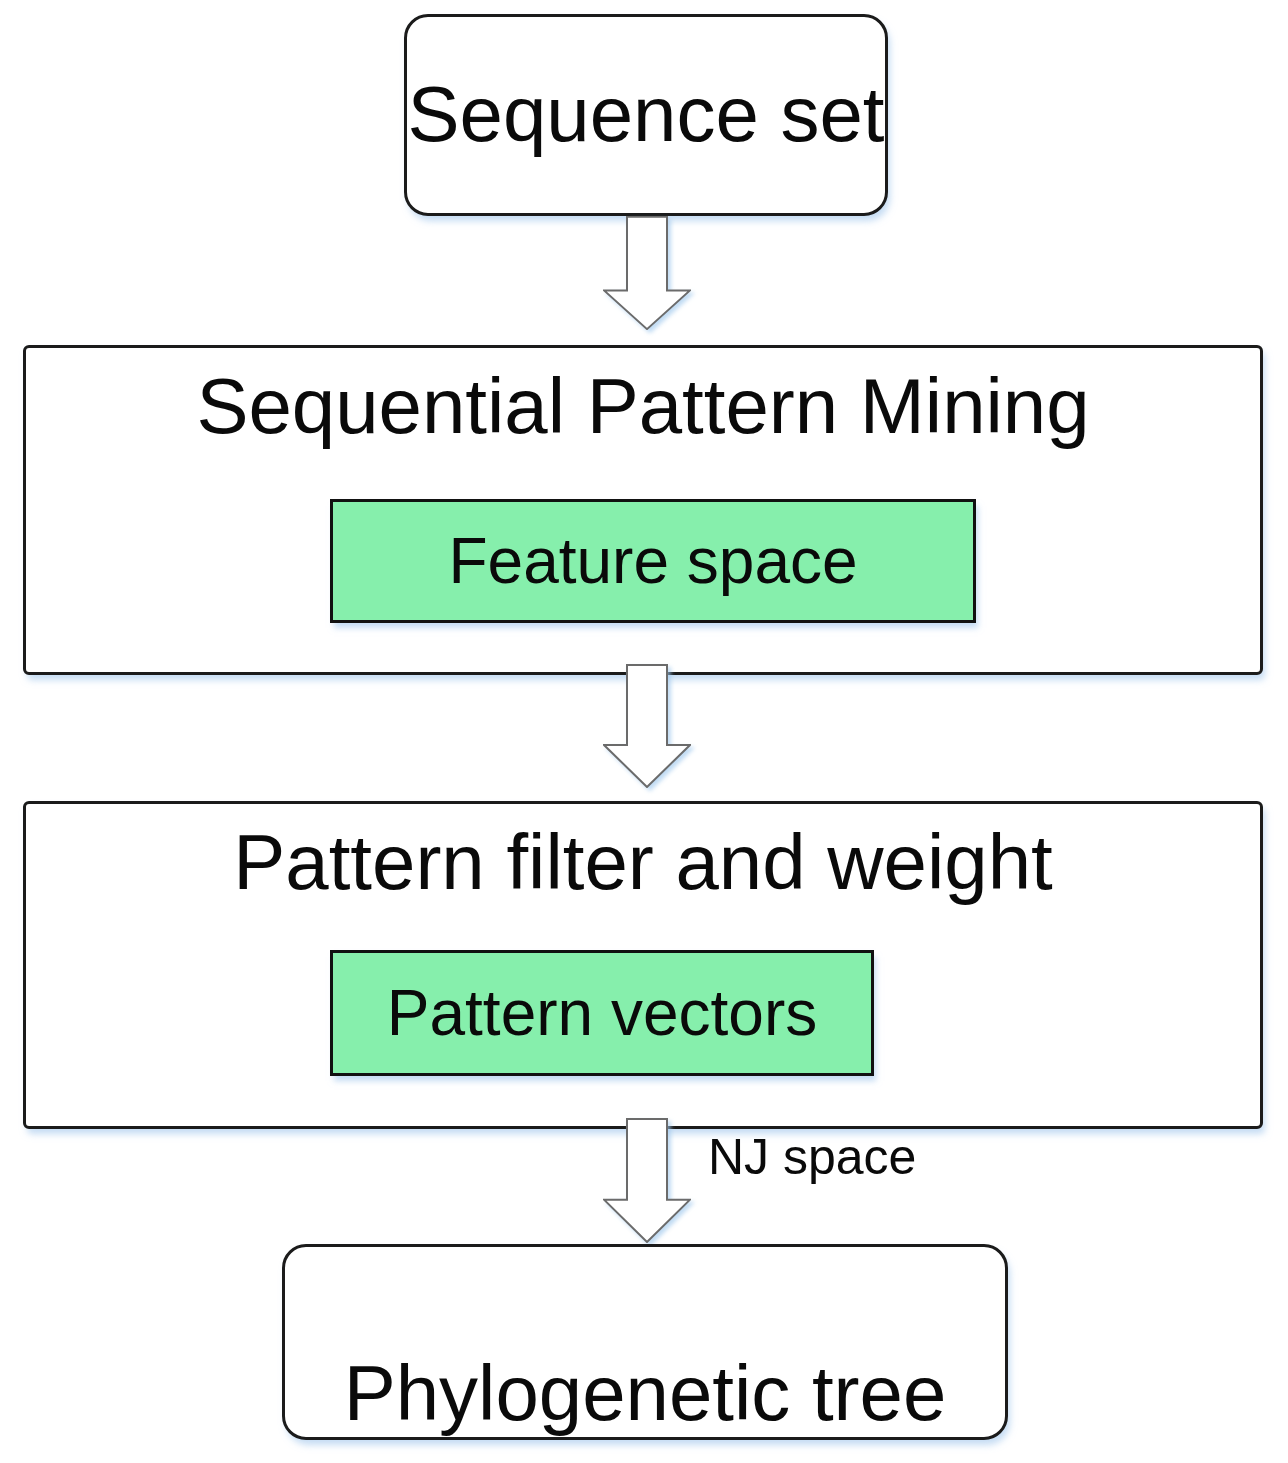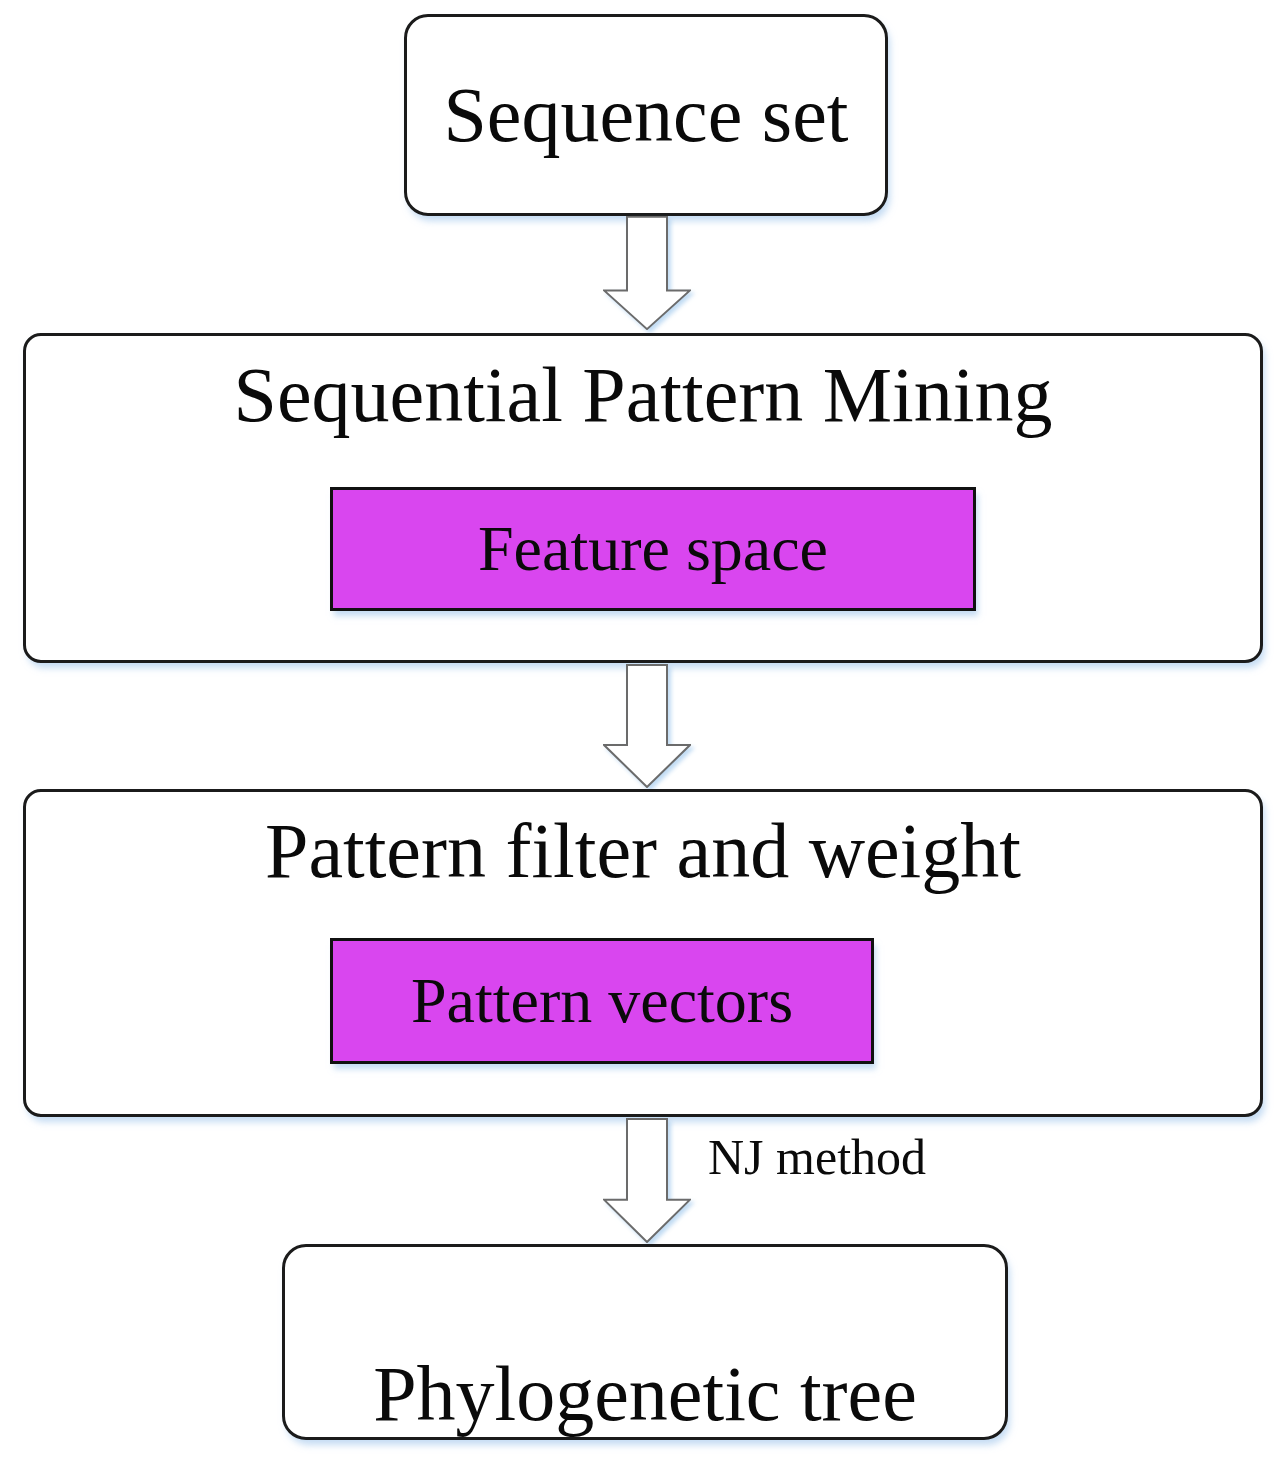--- a/index.html
+++ b/index.html
@@ -5,62 +5,63 @@
   html, body {
     margin: 0;
     padding: 0;
     background: #ffffff;
   }
   #canvas {
     position: relative;
     width: 1288px;
     height: 1463px;
     background: #ffffff;
-    font-family: Liberation Serif, serif;
+    font-family: Liberation Sans, sans-serif;
     color: #0a0a0a;
     overflow: hidden;
   }
   .node {
     position: absolute;
     box-sizing: border-box;
     background: #ffffff;
     border: 3px solid #1b1b1b;
     display: flex;
     align-items: center;
     justify-content: center;
     text-align: center;
     box-shadow: 3px 6px 7px -1px rgba(150,192,234,0.55);
   }
   .rounded {
     border-radius: 24px;
   }
   .container-node {
-    border-radius: 18px;
+    border-radius: 6px;
     flex-direction: column;
     justify-content: flex-start;
+    margin-top: 12px;
   }
   .node-label-lg {
     font-size: 78px;
     line-height: 1.1;
     white-space: nowrap;
   }
   .container-title {
     position: absolute;
     top: 16px;
     left: 0;
     right: 0;
     text-align: center;
     font-size: 78px;
     line-height: 1.1;
     white-space: nowrap;
   }
   .inner-node {
     position: absolute;
     box-sizing: border-box;
-    background: #d946ef;
+    background: #86efac;
     border: 3px solid #111111;
     display: flex;
     align-items: center;
     justify-content: center;
     box-shadow: 3px 6px 6px -1px rgba(150,192,234,0.55);
   }
   .inner-label {
     font-size: 64px;
     white-space: nowrap;
   }
@@ -114,19 +115,19 @@
   <div class="node container-node" id="box-filter">
     <span class="container-title">Pattern filter and weight</span>
     <div class="inner-node" id="inner-vectors">
       <span class="inner-label">Pattern vectors</span>
     </div>
   </div>
 
   <svg class="flow-arrow" id="arrow-3" width="88" height="125" viewBox="0 0 88 124" preserveAspectRatio="none">
     <polygon points="24,1 64,1 64,81 87,81 44,123 1,81 24,81" fill="#ffffff" stroke="#6b6b6b" stroke-width="2" stroke-linejoin="miter"></polygon>
   </svg>
-  <span id="nj-label">NJ method</span>
+  <span id="nj-label">NJ space</span>
 
   <div class="node rounded" id="box-phylo">
     <span class="node-label-lg">Phylogenetic tree</span>
   </div>
 
 </div>
 
 </body></html>

